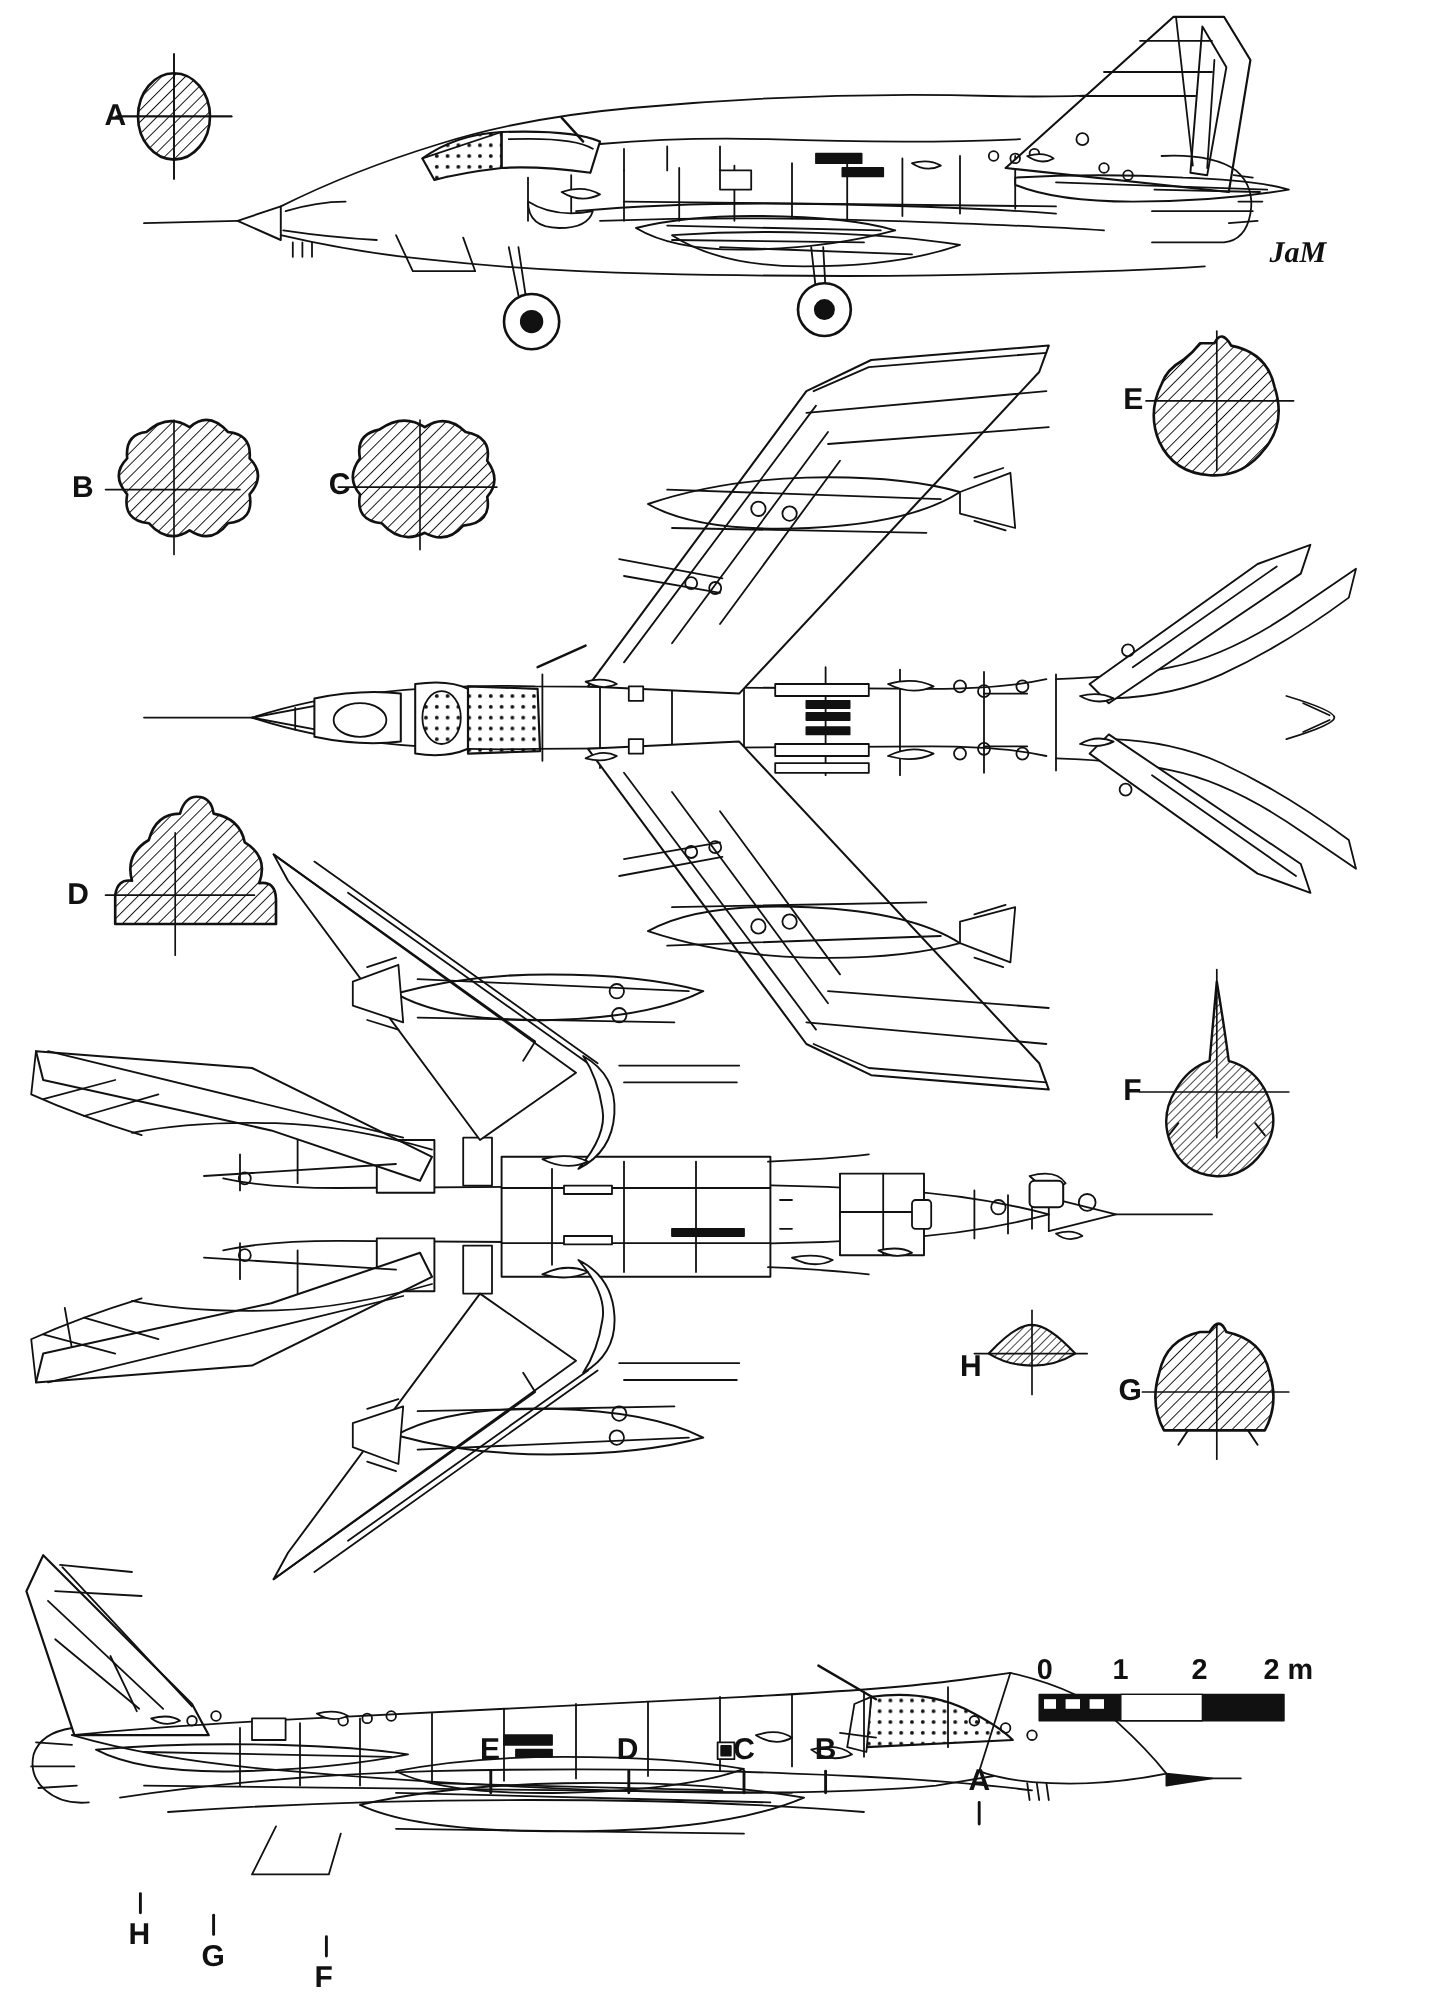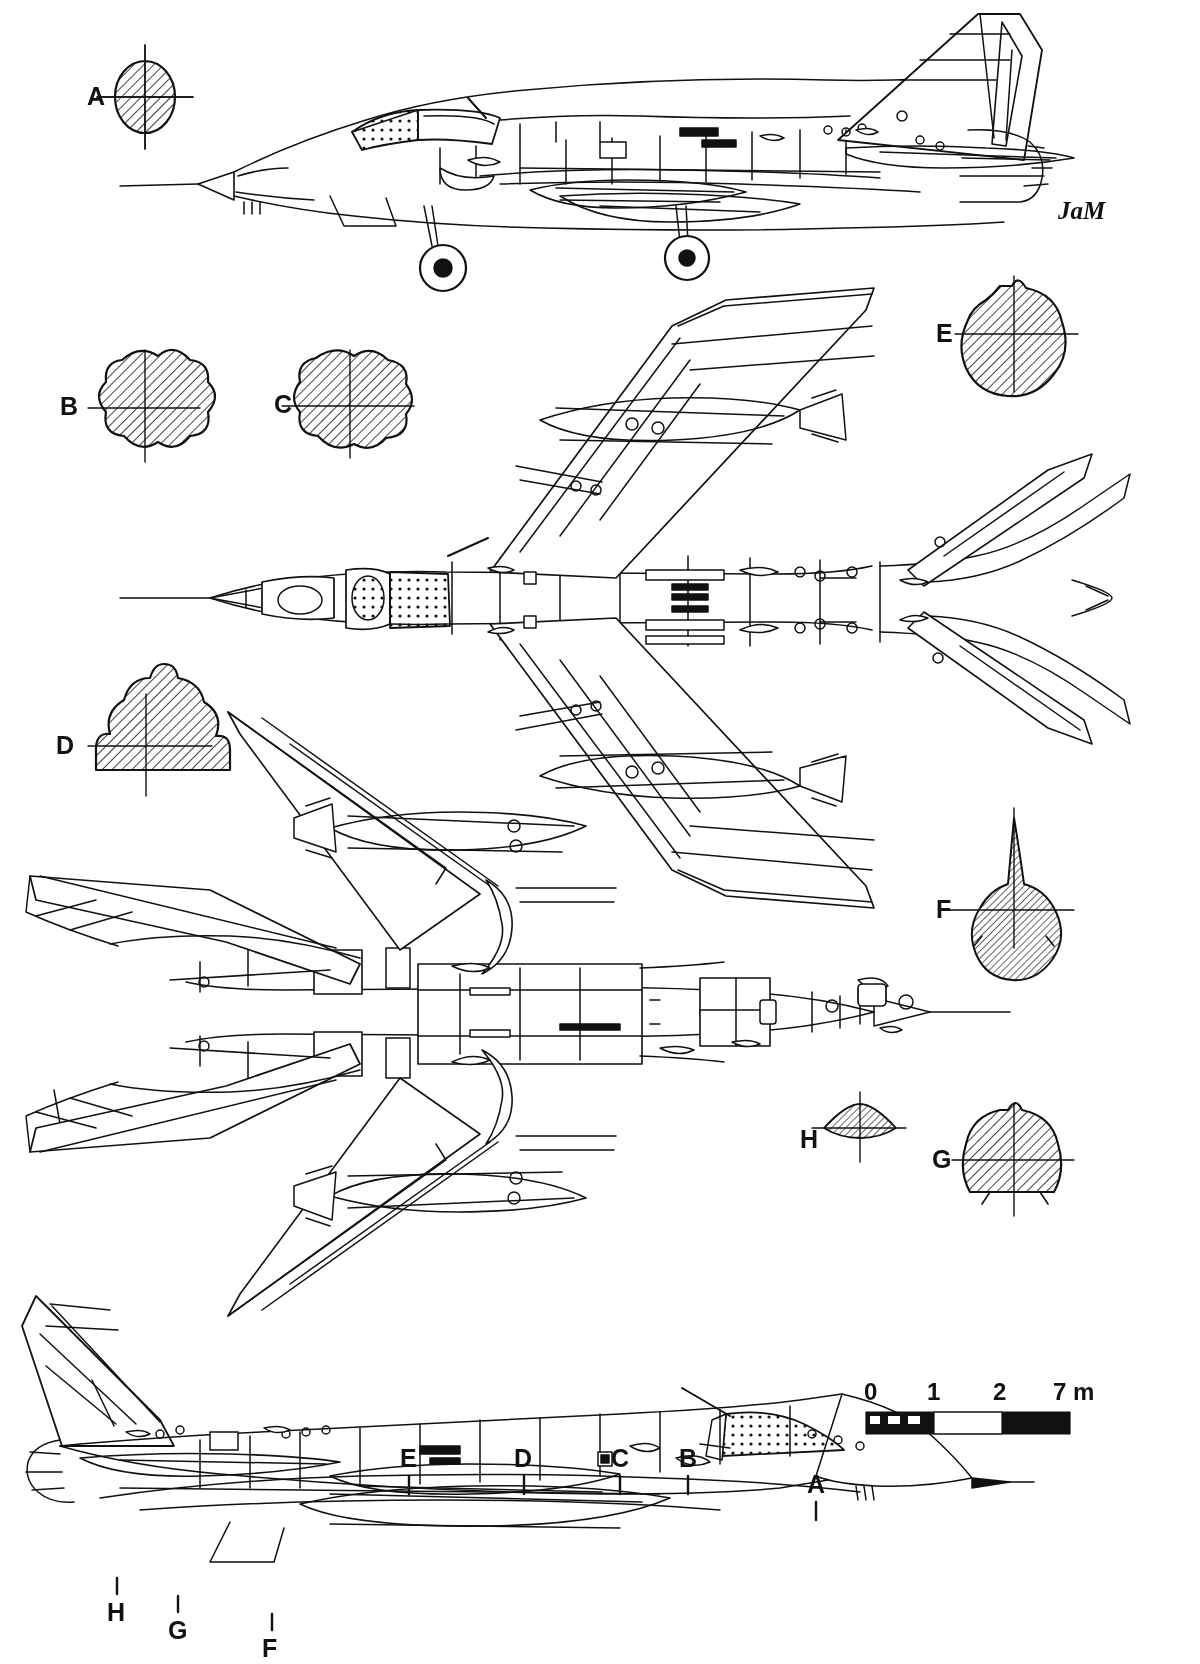--- a/index.html
+++ b/index.html
@@ -458,17 +458,17 @@
   <div class="callout-letter" style="left:679px;top:1444px;">B</div>
   <div class="callout-letter" style="left:807px;top:1470px;">A</div>
 
   <div class="callout-letter" style="left:107px;top:1598px;">H</div>
   <div class="callout-letter" style="left:168px;top:1616px;">G</div>
   <div class="callout-letter" style="left:262px;top:1634px;">F</div>
 
   <div class="scalenum" style="left:864px;top:1378px;">0</div>
   <div class="scalenum" style="left:927px;top:1378px;">1</div>
   <div class="scalenum" style="left:993px;top:1378px;">2</div>
-  <div class="scalenum" style="left:1053px;top:1378px;">7 m</div>
+  <div class="scalenum" style="left:1053px;top:1378px;">2 m</div>
 
   <div class="sig" style="left:1058px;top:173px;margin-top:24px;">JaM</div>
 
 </div>
 
 </body></html>

